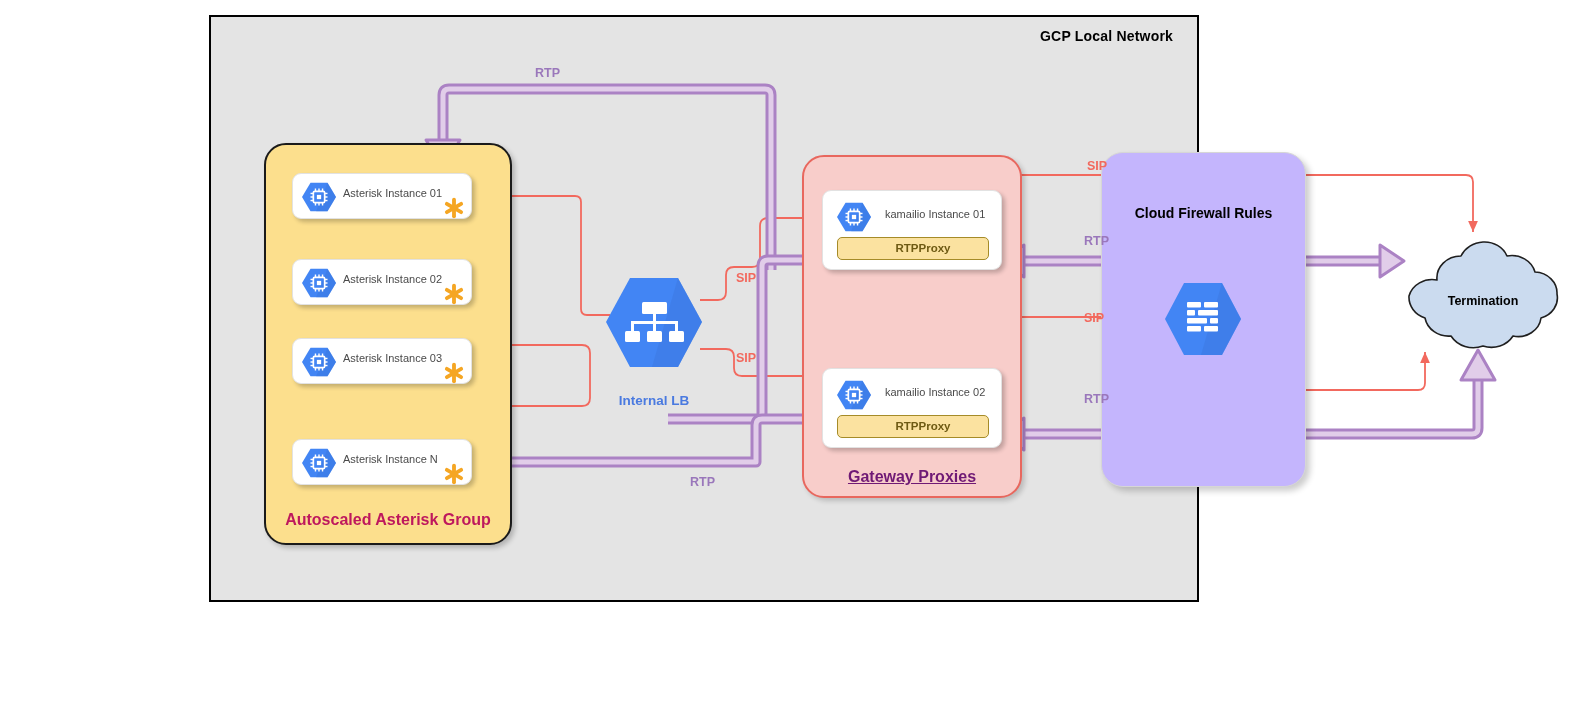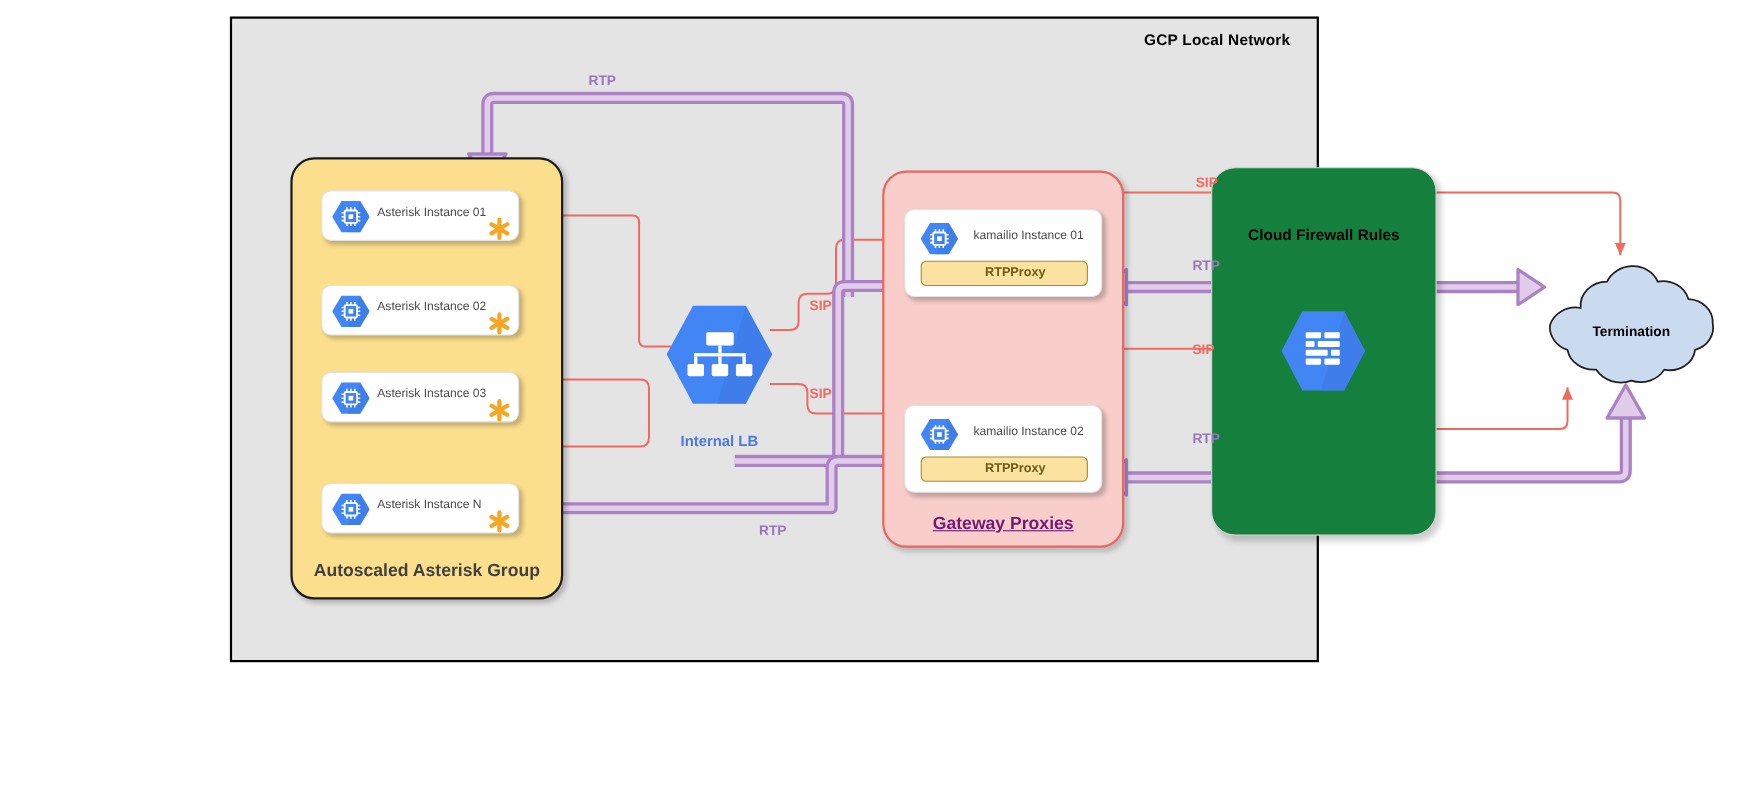--- a/index.html
+++ b/index.html
@@ -17,26 +17,26 @@
   
   .grp{position:absolute;box-sizing:border-box;border-radius:22px;}
   .grp-asterisk{left:264px;top:143px;width:248px;height:402px;
      background:#fcdf8d;border:2px solid #1a1a1a;
      box-shadow:3px 3px 5px rgba(0,0,0,.22);}
   .grp-gateway{left:802px;top:155px;width:220px;height:343px;
      background:#f8cdca;border:2px solid #e8675e;
      box-shadow:3px 3px 5px rgba(0,0,0,.18);}
   .grp-label{position:absolute;left:0;width:100%;text-align:center;
      font-size:16px;font-weight:bold;}
-  .grp-asterisk .grp-label{bottom:14px;color:#404040;}
+  .grp-asterisk .grp-label{bottom:14px;color:#be185d;}
   .grp-gateway .grp-label{bottom:10px;color:#701a75;text-decoration:underline;}
 
   
   .fw-card{position:absolute;left:1101px;top:152px;width:205px;height:335px;
-     background:#15803d;border:1px solid #d6d6d6;border-radius:22px;
+     background:#c4b5fd;border:1px solid #d6d6d6;border-radius:22px;
      box-shadow:4px 4px 6px rgba(0,0,0,.20);box-sizing:border-box;}
   .fw-title{position:absolute;top:52px;left:0;width:100%;text-align:center;
      font-size:14px;font-weight:bold;color:#000;}
 
   
   .inst{position:absolute;background:#ffffff;border:1px solid #e2e2e2;border-radius:9px;
      box-shadow:3px 3px 4px rgba(0,0,0,.22);box-sizing:border-box;}
   .inst-label{position:absolute;font-size:11px;color:#4a4a4a;white-space:nowrap;}
 
   .ast-card{left:292px;width:180px;height:46px;}

